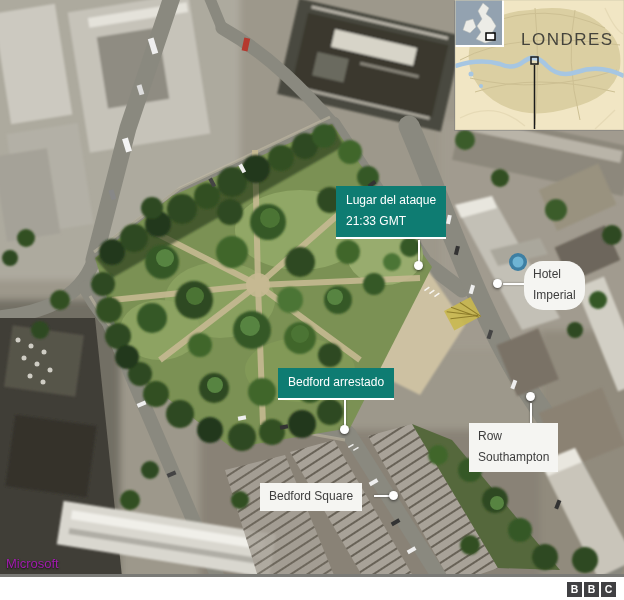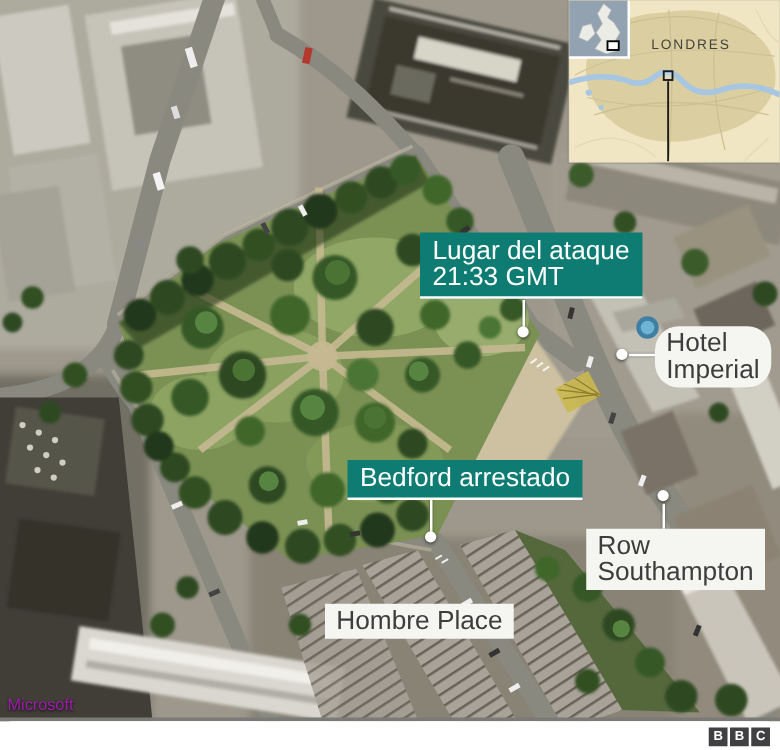--- a/index.html
+++ b/index.html
@@ -1,34 +1,34 @@
 <!DOCTYPE html>
 <html><head>
 <meta charset="utf-8">
 <style>
   html,body{margin:0;padding:0;background:#fff;}
   .stage{position:relative;width:624px;height:600px;overflow:hidden;background:#fff;
          font-family:"Liberation Sans","DejaVu Sans",sans-serif;}
   .map{position:absolute;left:0;top:0;width:624px;height:577px;overflow:hidden;}
   .map svg{display:block;}
   
-  .callout{position:absolute;z-index:6;white-space:nowrap;font-size:21px;line-height:21px;}
+  .callout{position:absolute;z-index:6;white-space:nowrap;font-size:12px;line-height:21px;}
   .callout.white{background:#f5f5f2;color:#3d3d3d;padding:3px 9px 4px;}
   .callout.teal{background:#0e7c72;color:#ffffff;padding:4px 10px 5px;border-bottom:2px solid #ffffff;}
   .leader{position:absolute;z-index:5;background:#ffffff;box-shadow:0 0 2px rgba(0,0,0,.45);}
   .leader.v{width:2px;}
   .leader.h{height:2px;}
   .dot{position:absolute;z-index:5;width:9px;height:9px;border-radius:50%;background:#ffffff;
        box-shadow:0 1px 3px rgba(0,0,0,.6);}
   .attribution{position:absolute;left:6px;top:556px;z-index:6;color:#a21caf;font-size:13px;
        text-shadow:0 1px 2px rgba(0,0,0,.9);}
   
   .inset{position:absolute;left:455px;top:0;width:169px;height:130px;z-index:10;
          box-shadow:-1px 1px 0 rgba(120,120,120,.45);}
-  .inset-city{position:absolute;left:66px;top:30px;color:#45443c;font-size:11px;letter-spacing:1.5px;}
+  .inset-city{position:absolute;left:66px;top:30px;color:#45443c;font-size:17px;letter-spacing:1.5px;}
   
   .footer{position:absolute;left:0;top:577px;width:624px;height:23px;background:#ffffff;z-index:20;border-radius:10px;}
   .bbc{position:absolute;right:8px;top:2px;}
   .bbc span{display:inline-block;width:15px;height:15px;margin-left:2px;background:#404043;
        color:#fff;font-weight:bold;font-size:10.5px;line-height:15px;text-align:center;}
 </style>
 </head>
 <body>
 
 <div class="stage">
@@ -308,21 +308,21 @@
     <div class="dot" style="left:340px;top:425px;"></div>
 
     <div class="callout white" style="left:469px;top:423px;">
       <div>Row</div>
       <div>Southampton</div>
     </div>
     <div class="leader v" style="left:530px;top:403px;height:20px;"></div>
     <div class="dot" style="left:526px;top:392px;"></div>
 
     <div class="callout white" style="left:260px;top:483px;">
-      <div>Hombre Place</div>
+      <div>Bedford Square</div>
     </div>
     <div class="leader h" style="left:374px;top:495px;width:18px;"></div>
     <div class="dot" style="left:389px;top:491px;"></div>
 
     <div class="attribution">Microsoft</div>
   </div>
 
   <div class="inset">
     <svg width="169" height="130" viewBox="0 0 169 130">
       <rect x="0" y="0" width="169" height="130" fill="#f1e6c4"></rect>

